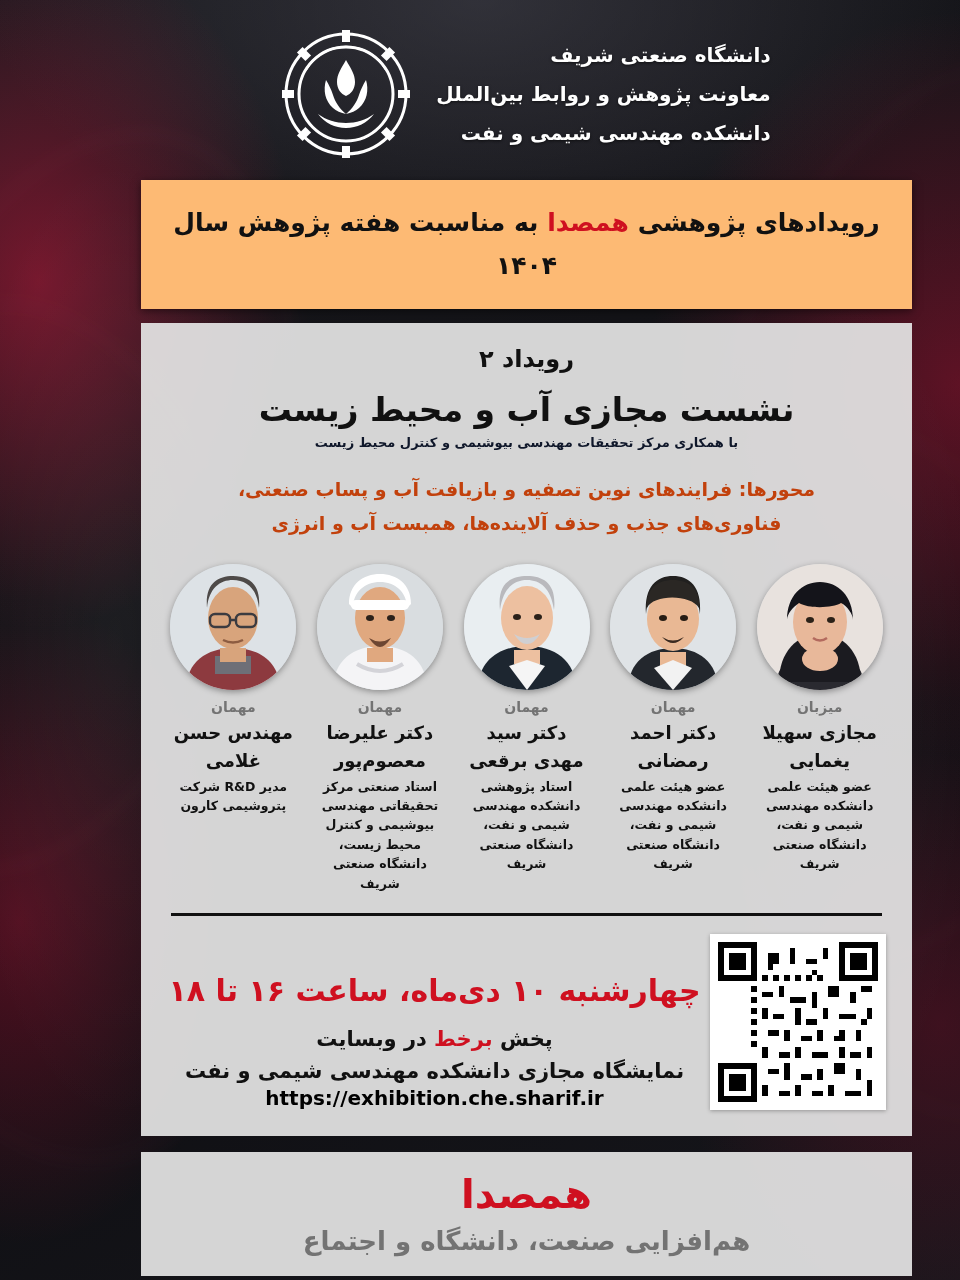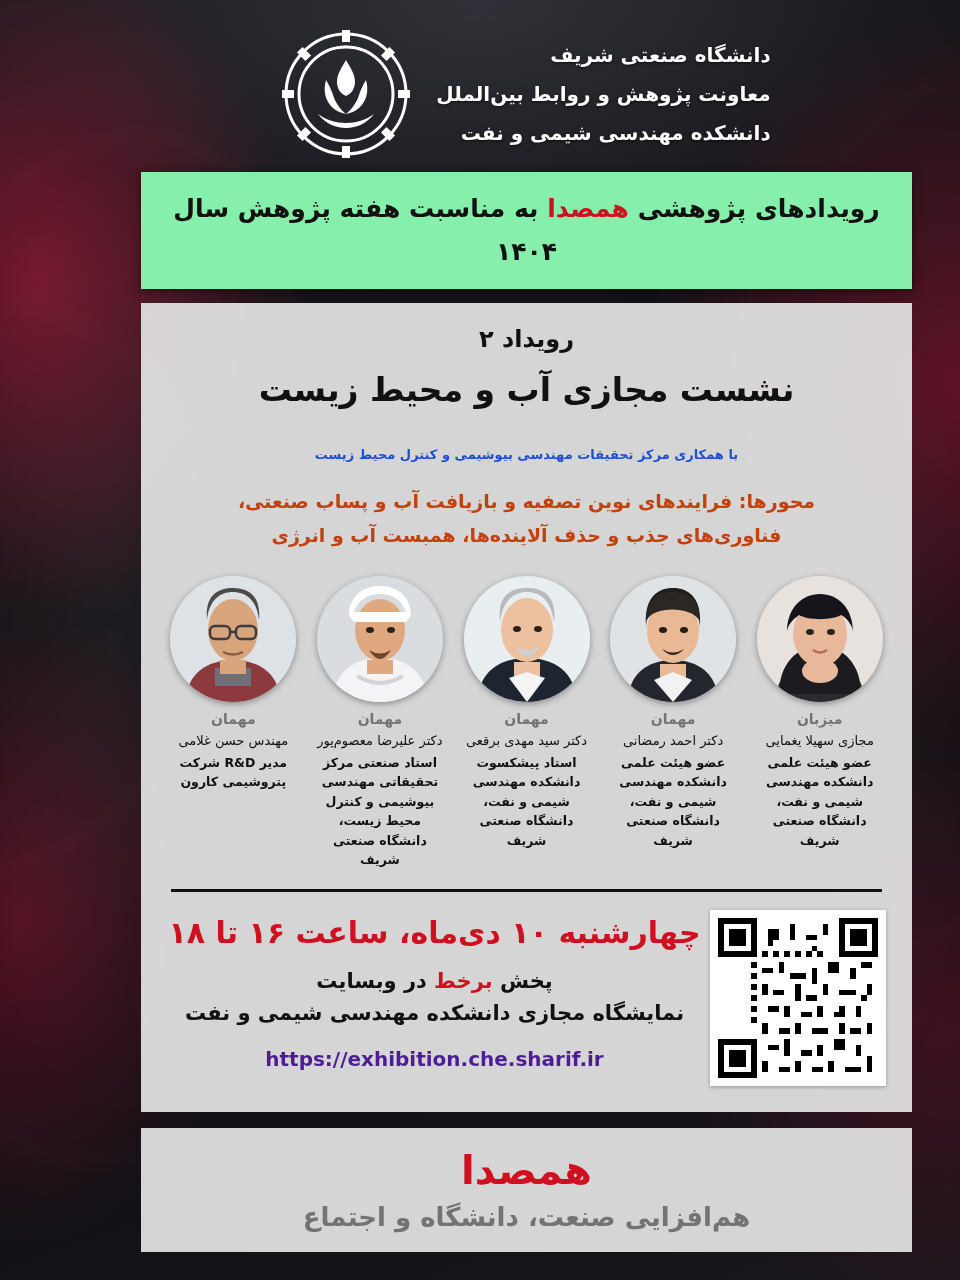--- a/index.html
+++ b/index.html
@@ -50,75 +50,75 @@
   .uni-text{
     text-align:right;color:#ffffff;line-height:1.95;
     font-size:20px;font-weight:700;letter-spacing:0;
     text-shadow:0 1px 3px rgba(0,0,0,.6);
   }
   .uni-text div{white-space:nowrap;}
   .logo{width:128px;height:128px;flex:0 0 auto;}
 
   
   .titlebar{
-    margin:2px 48px 0 48px;background:#86efac;
-    padding:16px 18px;text-align:center;
+    margin:10px 48px 0 48px;background:#fdba74;
+    padding:22px 18px;text-align:center;
     box-shadow:0 2px 8px rgba(0,0,0,.5);
   }
   .titlebar .t{
     font-size:25px;font-weight:700;color:#111;line-height:1.7;
   }
   .titlebar .accent{color:#cf1020;}
 
   
   .panel{
     margin:14px 48px 0 48px;
     background:rgba(228,228,228,.93);
     padding:22px 26px 26px 26px;
   }
   .event-no{font-size:24px;font-weight:700;color:#111;text-align:center;margin-bottom:12px;}
   .event-title{font-size:33px;font-weight:700;color:#111;text-align:center;line-height:1.5;}
-  .event-sub{font-size:13px;font-weight:700;color:#1d4ed8;text-align:center;margin-top:32px;}
+  .event-sub{font-size:13px;font-weight:700;color:#0f172a;text-align:center;margin-top:0;}
   .topics{
     font-size:19px;font-weight:700;color:#c2410c;text-align:center;
     line-height:1.8;margin:22px 26px 0 26px;
   }
 
   
   .speakers{
     display:flex;justify-content:center;align-items:flex-start;
     gap:14px;margin-top:24px;
   }
   .sp{width:150px;text-align:center;}
   .ph{
     width:126px;height:126px;border-radius:50%;margin:0 auto;
     overflow:hidden;position:relative;
     background:#cfd4d8;
     box-shadow:0 2px 6px rgba(0,0,0,.35);
   }
   .ph svg{display:block;width:100%;height:100%;}
   .sp .role{font-size:14px;font-weight:700;color:#737373;margin-top:9px;}
-  .sp .name{font-size:13px;font-weight:400;color:#111;margin-top:4px;line-height:1.55;}
+  .sp .name{font-size:18px;font-weight:700;color:#111;margin-top:4px;line-height:1.55;}
   .sp .aff{font-size:12.5px;font-weight:700;color:#111;line-height:1.55;margin-top:2px;}
 
   .rule{height:3px;background:#111;margin:20px 4px 0 4px;}
 
   
-  .sched{display:flex;align-items:flex-start;gap:8px;margin-top:18px;}
+  .sched{display:flex;align-items:flex-end;gap:8px;margin-top:18px;}
   .qr{
     width:176px;height:176px;background:#fff;padding:8px;flex:0 0 auto;
     box-sizing:border-box;box-shadow:0 1px 4px rgba(0,0,0,.3);
   }
   .qr svg{display:block;width:100%;height:100%;}
   .schedtext{flex:1;text-align:center;}
   .when{font-size:30px;font-weight:700;color:#cf1020;line-height:1.5;}
   .live{font-size:21px;font-weight:700;color:#111;margin-top:14px;}
   .live .red{color:#cf1020;}
   .site{font-size:21px;font-weight:700;color:#111;margin-top:8px;}
-  .url{font-size:20px;font-weight:700;color:#4c1d95;margin-top:22px;direction:ltr;}
+  .url{font-size:20px;font-weight:700;color:#000000;margin-top:3px;direction:ltr;}
 
   
   .footer{
     margin:16px 48px 0 48px;background:rgba(228,228,228,.93);
     padding:18px 0 20px 0;text-align:center;
   }
   .brand{font-size:40px;font-weight:700;color:#cf1020;line-height:1.2;}
   .slogan{font-size:26px;font-weight:700;color:#737373;margin-top:8px;letter-spacing:1px;}
 </style>
 </head>
@@ -230,21 +230,21 @@
             <ellipse cx="63" cy="54" rx="26" ry="32" fill="#edc0a0"></ellipse>
             <path d="M36 46c3-22 14-30 27-30s24 8 27 30c3-26-10-34-27-34S33 20 36 46z" fill="#b9b9bd"></path>
             <ellipse cx="53" cy="53" rx="4" ry="3" fill="#2b211a"></ellipse>
             <ellipse cx="74" cy="53" rx="4" ry="3" fill="#2b211a"></ellipse>
             <path d="M50 70q13 8 26 0 -6 10-13 10t-13-10z" fill="#cfcfd2"></path>
             <path d="M45 102l18 24 18-24-18-6z" fill="#f5f5f5"></path>
           </svg>
         </div>
         <div class="role">مهمان</div>
         <div class="name">دکتر سید مهدی برقعی</div>
-        <div class="aff">استاد پیشکسوت دانشکده مهندسی شیمی و نفت، دانشگاه صنعتی شریف</div>
+        <div class="aff">استاد پژوهشی دانشکده مهندسی شیمی و نفت، دانشگاه صنعتی شریف</div>
       </div>
 
       <div class="sp">
         <div class="ph">
           <svg viewBox="0 0 126 126">
               <rect width="126" height="126" fill="#d9dde0"></rect>
             <path d="M16 126c0-30 21-44 47-44s47 14 47 44z" fill="#f4f4f6"></path>
             <path d="M50 84h26v14H50z" fill="#e0a87f"></path>
             <ellipse cx="63" cy="54" rx="25" ry="31" fill="#e0a87f"></ellipse>
             <path d="M36 44c0-16 12-26 27-26s27 10 27 26l4-4c0-20-14-30-31-30S32 20 32 40z" fill="#ffffff"></path>

